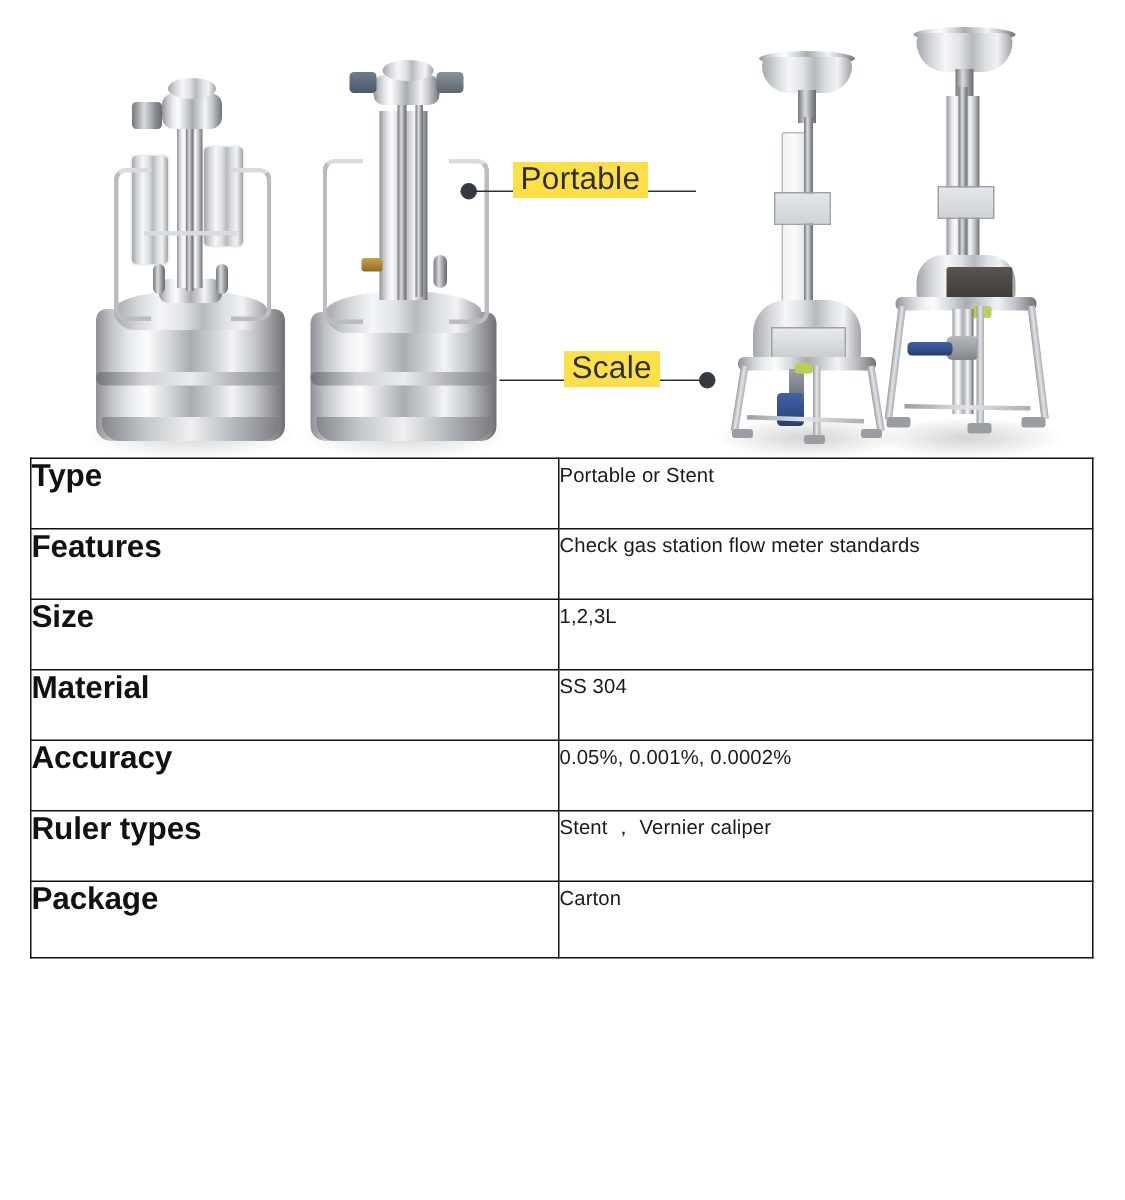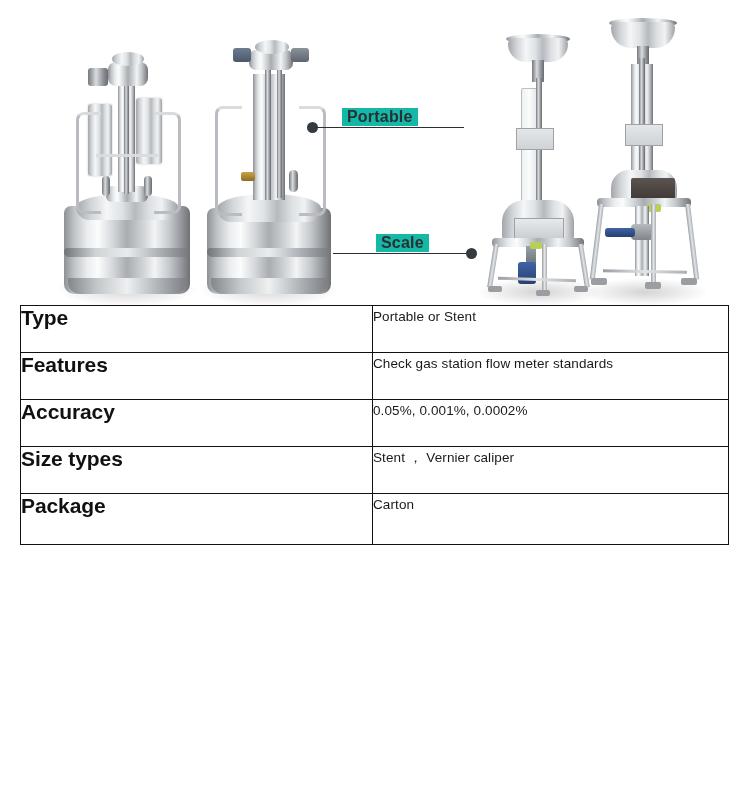--- a/index.html
+++ b/index.html
@@ -94,26 +94,26 @@
   }
   .callout-dot {
     position: absolute;
     width: 11px; height: 11px;
     border-radius: 50%;
     background: #343a3f;
   }
   .callout-text {
     position: absolute;
     font-family: "Liberation Sans", sans-serif;
-    font-weight: bold;
-    font-size: 16px;
+    font-weight: normal;
+    font-size: 21px;
     color: #2b2f33;
     letter-spacing: .2px;
     white-space: nowrap;
-    background: #14b8a6;
+    background: #fde047;
     padding: 0 5px;
   }
 
   
   #spec-table {
     position: absolute;
     left: 20px;
     top: 305px;
     width: 708px;
     border-collapse: collapse;
@@ -305,26 +305,34 @@
 <table id="spec-table">
   <tbody>
     <tr class="r-type">
       <td class="spec-key">Type</td>
       <td class="spec-val">Portable or Stent</td>
     </tr>
     <tr class="r-features">
       <td class="spec-key">Features</td>
       <td class="spec-val">Check gas station flow meter standards</td>
     </tr>
+    <tr class="r-size">
+      <td class="spec-key">Size</td>
+      <td class="spec-val">1,2,3L</td>
+    </tr>
+    <tr class="r-material">
+      <td class="spec-key">Material</td>
+      <td class="spec-val">SS 304</td>
+    </tr>
     <tr class="r-accuracy">
       <td class="spec-key">Accuracy</td>
       <td class="spec-val">0.05%, 0.001%, 0.0002%</td>
     </tr>
     <tr class="r-rulertypes">
-      <td class="spec-key">Size types</td>
+      <td class="spec-key">Ruler types</td>
       <td class="spec-val">Stent ，   Vernier caliper</td>
     </tr>
     <tr class="r-package">
       <td class="spec-key">Package</td>
       <td class="spec-val">Carton</td>
     </tr>
   </tbody>
 </table>
 
 </body></html>

